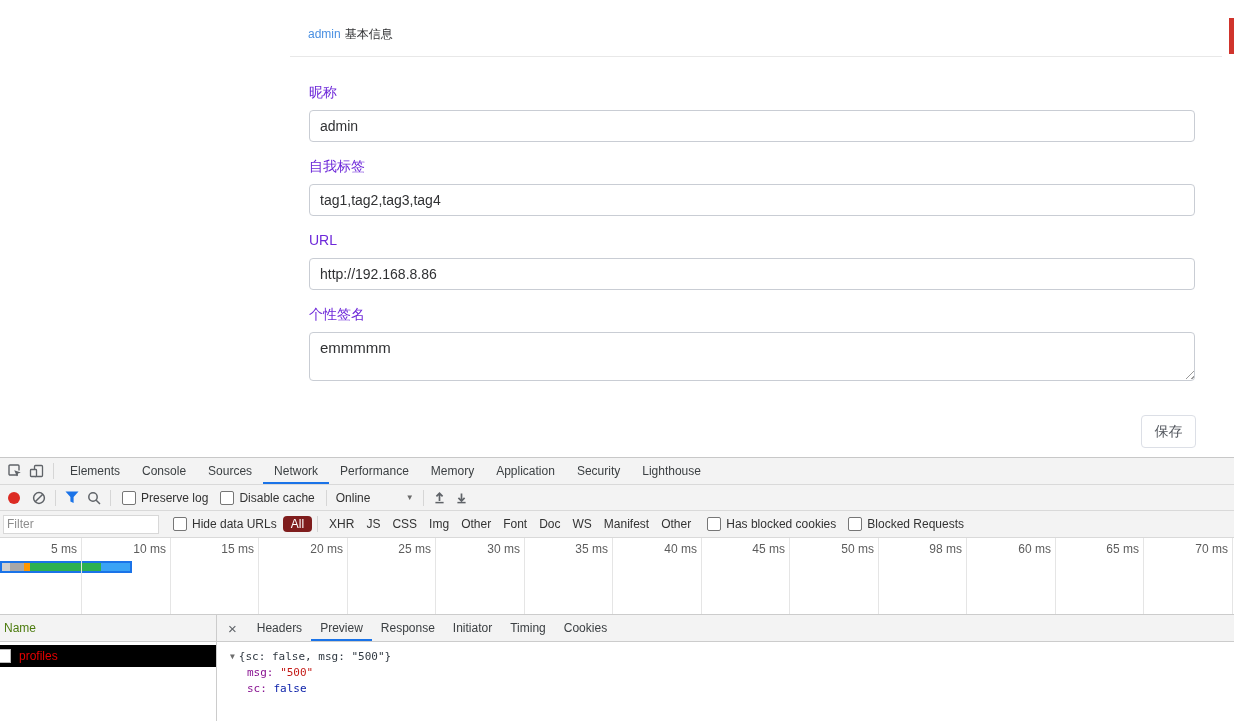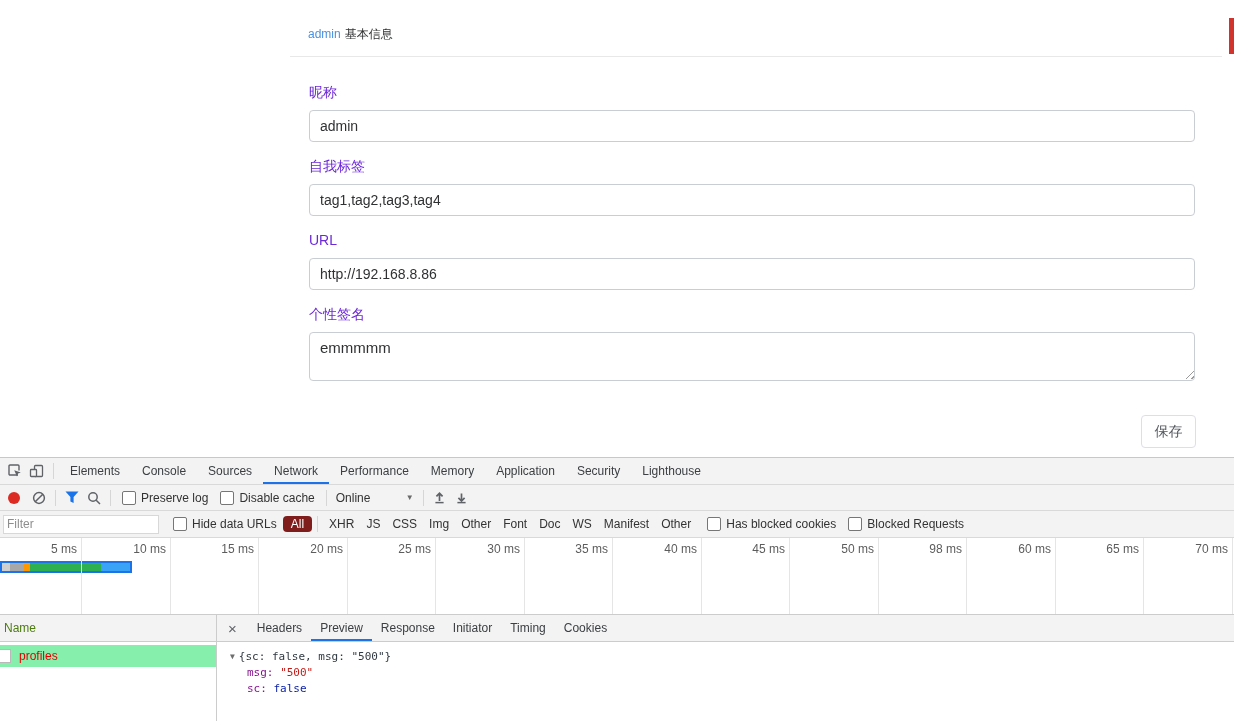--- a/index.html
+++ b/index.html
@@ -65,21 +65,21 @@
   .pill-active{background:#7f1d1d;color:#fff;border-radius:4px;padding:1px 8px;margin:0 0;}
   .dt-timeline{position:relative;height:77px;background:#fff;border-bottom:1px solid #ccc;box-sizing:border-box;}
   .grid-line{position:absolute;top:0;bottom:0;width:1px;background:#e5e5e5;}
   .tick-label{position:absolute;top:4px;width:60px;text-align:right;font-size:12px;color:#5c5c5c;}
   .overview{position:absolute;left:0;top:23px;height:12px;box-sizing:border-box;border:2px solid #1a73e8;display:flex;cursor:pointer;}
   .ov-seg{height:100%;flex:none;}
   .dt-bottom{display:flex;height:106px;}
   .left-pane{width:217px;box-sizing:border-box;border-right:1px solid #ccc;background:#fff;flex:none;}
   .name-hdr{height:27px;box-sizing:border-box;background:#f3f3f3;border-bottom:1px solid #ccc;line-height:26px;padding-left:4px;color:#4d7c0f;cursor:pointer;}
   .req-row{display:flex;align-items:center;height:22px;margin-top:3px;font-size:12px;cursor:pointer;}
-  .req-row.failed{background:#86efac;color:#e60000;}
+  .req-row.failed{background:#000000;color:#e60000;}
   .req-icon{width:12px;height:12px;border:1px solid #b9b9b9;background:#fff;margin-left:-3px;margin-right:8px;flex:none;}
   .right-pane{flex:1;background:#fff;display:flex;flex-direction:column;min-width:0;}
   .d-tabs{height:27px;box-sizing:border-box;background:#f3f3f3;border-bottom:1px solid #ccc;display:flex;align-items:center;flex:none;}
   .close-x{padding:0 11px;font-size:15px;color:#5f6368;cursor:pointer;}
   .d-content{flex:1;padding:7px 0 0 13px;font-family:"DejaVu Sans Mono","Liberation Mono",monospace;font-size:11px;line-height:16px;color:#303942;}
   .tri{font-size:8px;color:#6e6e6e;margin-right:4px;cursor:pointer;display:inline-block;vertical-align:1px;}
   .props{padding-left:17px;}
   .json-key{color:#881391;}
   .json-string{color:#c41a16;}
   .json-boolean{color:#0d22aa;}

